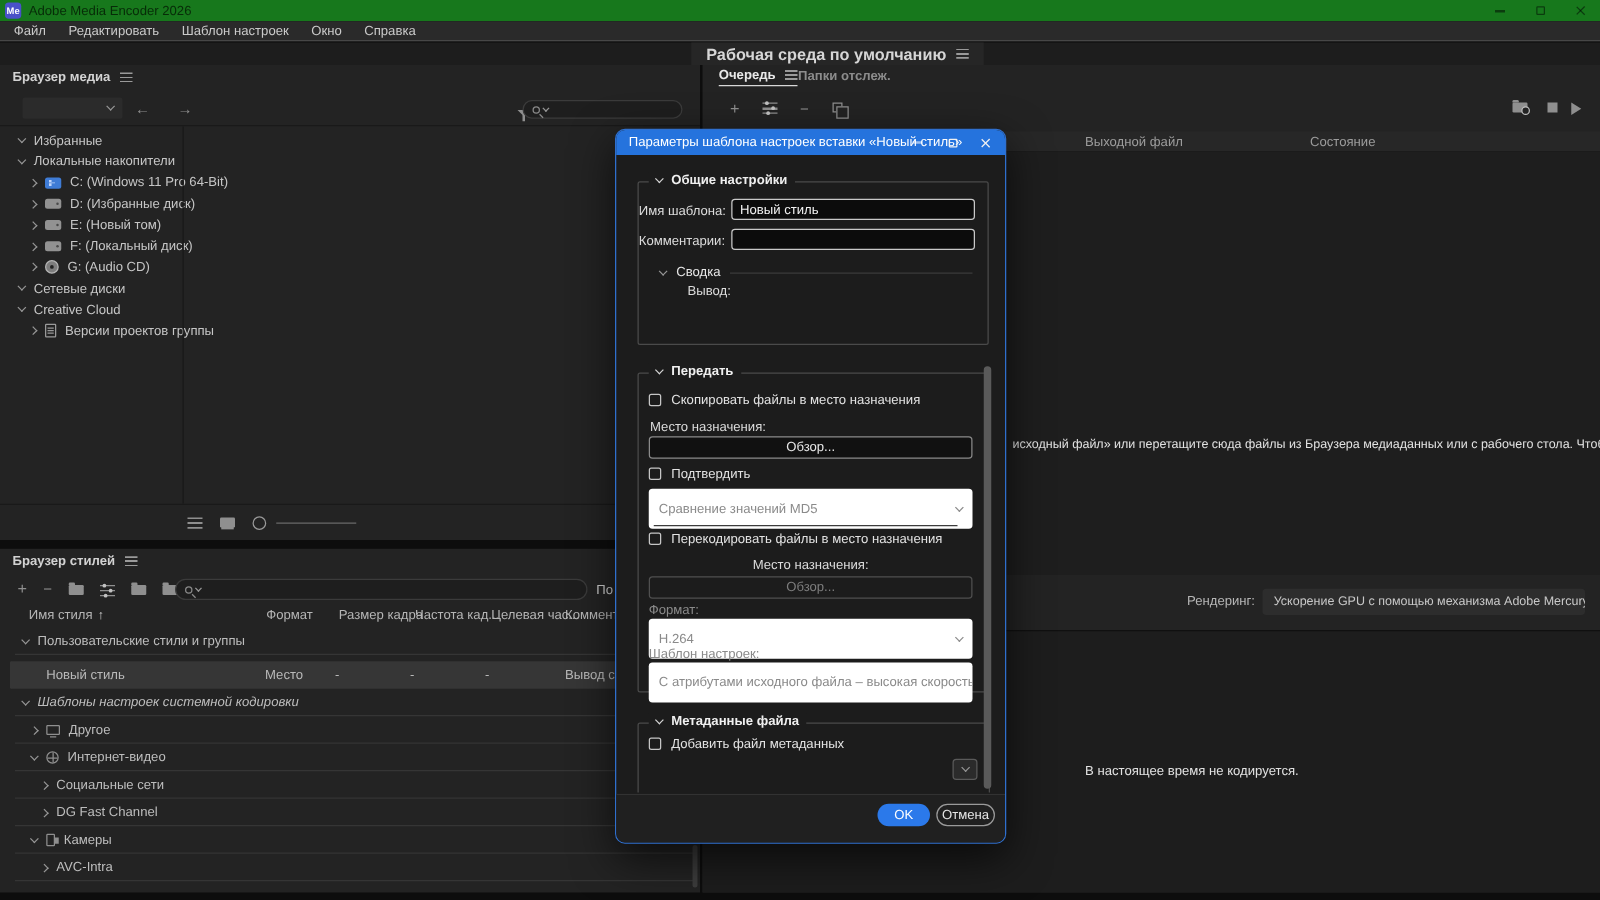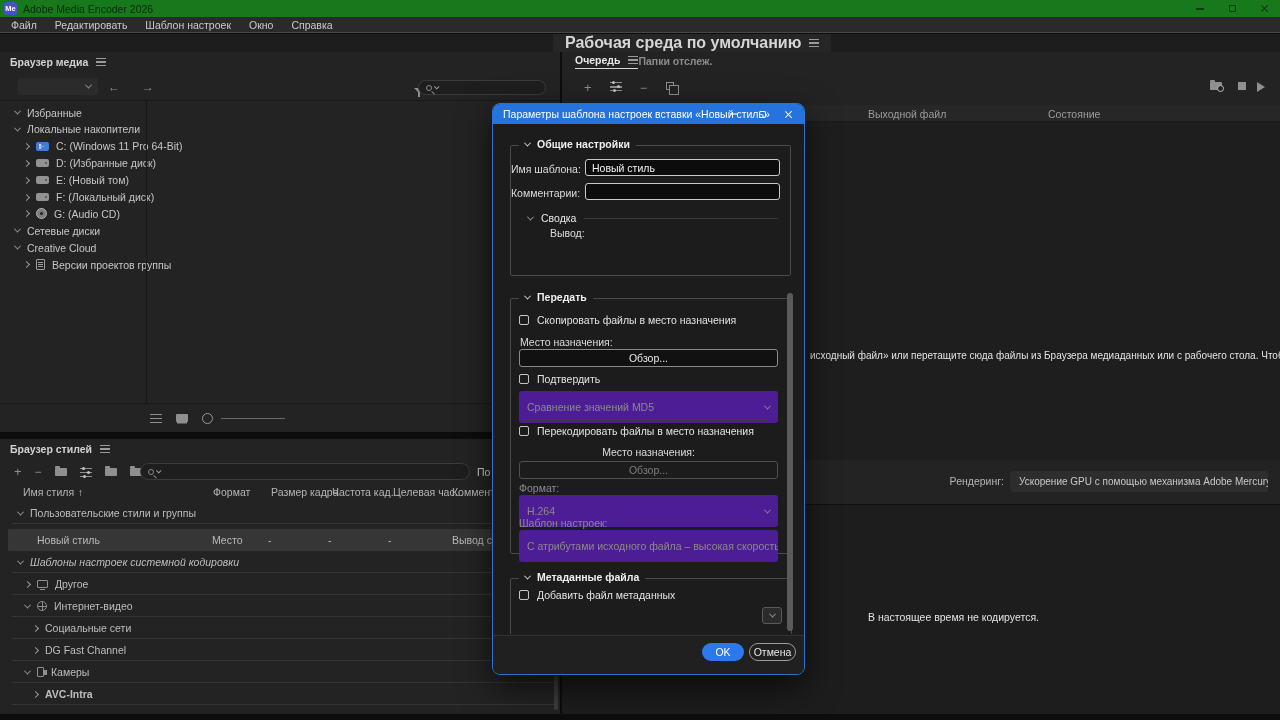--- a/index.html
+++ b/index.html
@@ -18,21 +18,21 @@
 .glyph-min{width:8px;height:2px;background:rgba(0,0,0,.5)}
 .glyph-max{width:7px;height:7px;border:1px solid rgba(0,0,0,.5);border-radius:1px}
 .glyph-x{width:9px;height:9px;position:relative}
 .glyph-x::before,.glyph-x::after{content:"";position:absolute;left:4px;top:0;width:1.4px;height:9px;background:rgba(0,0,0,.5)}
 .glyph-x::before{transform:rotate(45deg)}.glyph-x::after{transform:rotate(-45deg)}
 .menubar{position:absolute;left:0;top:17px;right:0;height:16px;background:#2a2a2a;border-bottom:1px solid #474747;
   display:flex;align-items:center;padding-left:2px}
 .menu-item{padding:0 9px;color:#cacaca;font-size:10.5px}
 .workspacebar{position:absolute;left:0;top:34px;right:0;height:18px;background:#1d1d1d}
 .workspace-tab{position:absolute;left:553px;top:0;height:18px;background:#262626;display:flex;align-items:center;
-  gap:8px;padding:0 12px;color:#d6d6d6;font-size:16px;font-weight:bold}
+  gap:8px;padding:0 12px;color:#d6d6d6;font-size:13px;font-weight:bold}
 
 
 .panel{position:absolute;background:#232323}
 .panel-title{position:absolute;left:10px;top:4px;display:flex;align-items:center;gap:8px;
   font-weight:bold;font-size:10.5px;color:#d2d2d2}
 .hamb{width:10px;height:8px;background:repeating-linear-gradient(to bottom,#9a9a9a 0 1.4px,transparent 1.4px 3.3px)}
 .chv{display:inline-block;width:5px;height:5px;border-right:1.4px solid #979797;border-bottom:1.4px solid #979797;flex:none}
 .chv-d{transform:rotate(45deg) translate(-1px,-1px)}
 .chv-r{transform:rotate(-45deg)}
 .searchbox{position:absolute;background:#1e1e1e;border:1px solid #3b3b3b;border-radius:9px;display:flex;align-items:center;padding:0 7px;gap:3px}
@@ -139,21 +139,21 @@
 .legend .chv{border-color:#d5d5d5}
 .fld-label{position:absolute;color:#dcdcdc;font-size:10.5px;white-space:nowrap}
 .fld-label.dim{color:#8a8a8a}
 .inp{position:absolute;background:#0c0c0c;border:1px solid #c9c9c9;border-radius:3px;color:#f2f2f2;font-size:10.5px;
   padding:0 6px;font-family:"Liberation Sans",sans-serif;outline:none}
 .cb-row{position:absolute;display:flex;align-items:center;gap:8px;color:#e2e2e2;font-size:10.5px;white-space:nowrap}
 .cb{width:10px;height:10px;border:1.5px solid #c6c6c6;border-radius:2px;flex:none}
 .btn-browse{position:absolute;height:18px;background:#111;border:1px solid #8a8a8a;border-radius:3px;color:#e8e8e8;
   display:flex;align-items:center;justify-content:center;font-size:10.5px}
 .btn-browse.dim{background:transparent;border-color:#4f4f4f;color:#7d7d7d}
-.dd{position:absolute;height:17px;background:#4c1d95;border-radius:3px;display:flex;align-items:center;
+.dd{position:absolute;height:17px;background:#ffffff;border-radius:3px;display:flex;align-items:center;
   justify-content:space-between;padding:16px 8px;color:#8a8a8a;font-size:10.5px;white-space:nowrap;overflow:hidden}
 .dd .chv{border-color:#8a8a8a}
 .subhead{position:absolute;display:flex;align-items:center;gap:8px;font-weight:normal;color:#e8e8e8;font-size:10.5px}
 .subhead .rule{height:1px;background:#3a3a3a}
 .divider{position:absolute;height:1px;background:#3c3c3c}
 .dlg-scrollthumb{position:absolute;left:294px;top:189px;width:6px;height:338px;background:#5a5a5a;border-radius:3px}
 .dlg-footer{position:absolute;left:0;right:0;bottom:0;height:39px;background:#202020;border-top:1px solid #323232;border-radius:0 0 7px 7px}
 .btn-ok{position:absolute;left:209px;top:7px;width:42px;height:18px;background:#2b79ea;border-radius:9px;color:#fff;
   display:flex;align-items:center;justify-content:center;font-size:10.5px}
 .btn-cancel{position:absolute;left:256px;top:7px;width:47px;height:18px;border:1px solid #9a9a9a;border-radius:9px;color:#e6e6e6;
@@ -356,21 +356,21 @@
         </div>
         <div class="prow" style="top: 159px;">
           <span class="rowitem" style="left: 25px;">
             <span class="chv chv-d"></span>
             <span class="ticon icon-camera"></span>
             <span>Камеры</span>
           </span>
           <span class="line"></span>
         </div>
         <div class="prow" style="top: 181px;">
-          <span class="rowitem" style="left: 33px; font-weight: bold;">
+          <span class="rowitem" style="left: 33px;">
             <span class="chv chv-r"></span>
             <span>AVC-Intra</span>
           </span>
           <span class="line"></span>
         </div>
       </div>
     <div class="pb-scrollthumb"></div>
   </div>
 
   <div id="queue-panel" class="panel">

